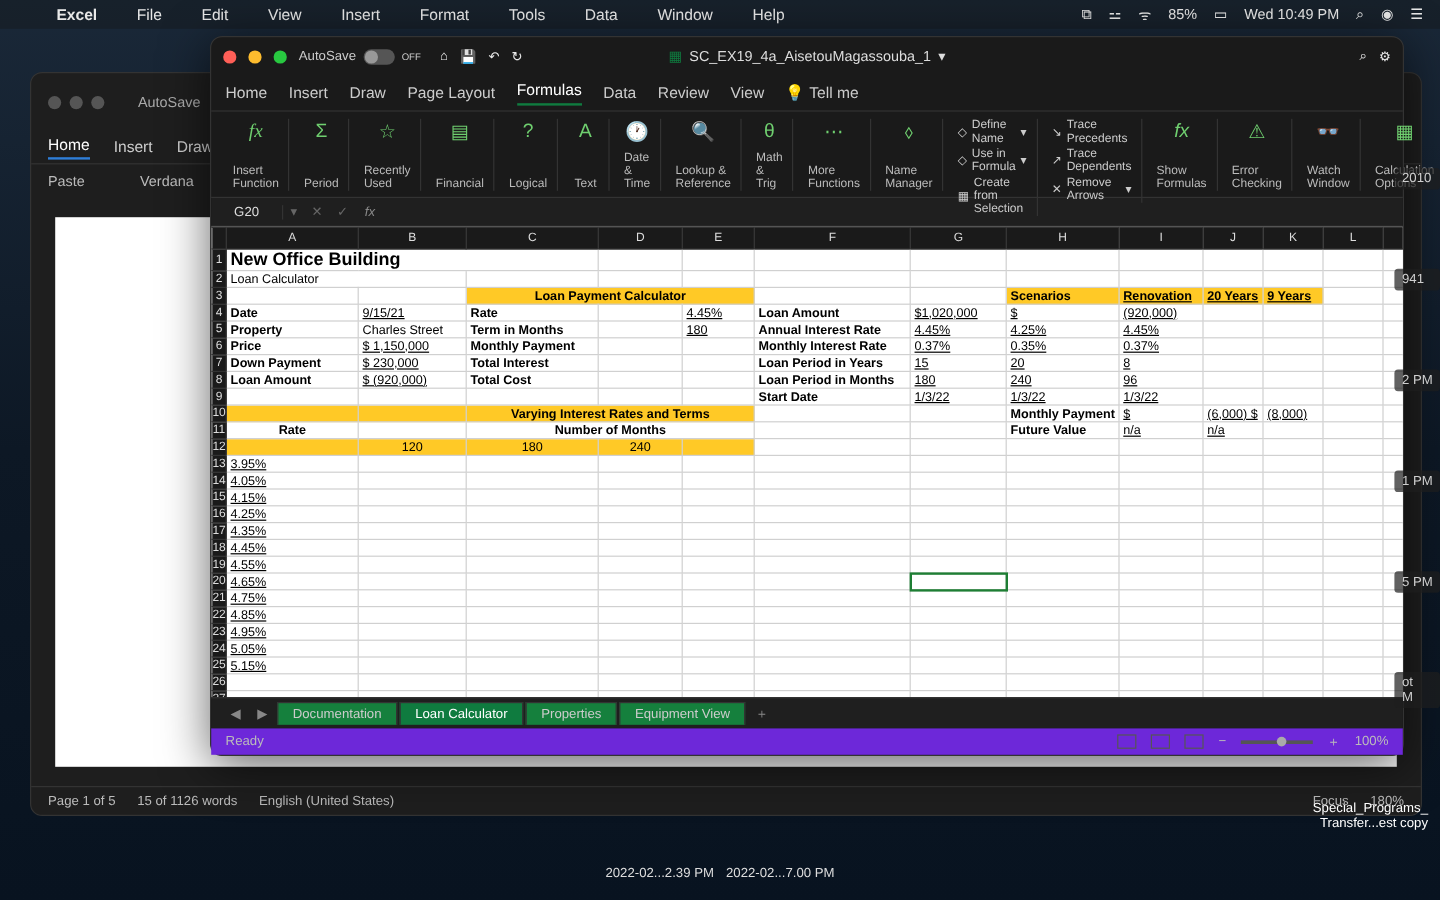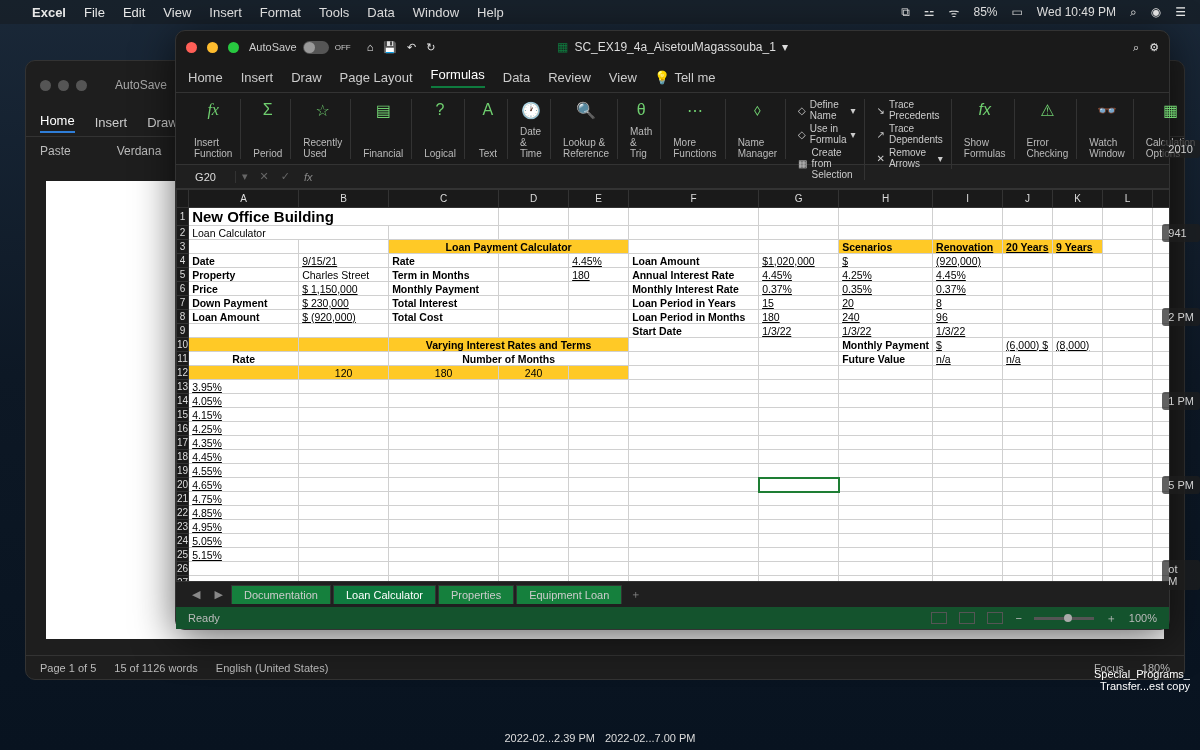--- a/index.html
+++ b/index.html
@@ -1,17 +1,17 @@
 <!DOCTYPE html>
 <html><head>
 <meta charset="utf-8">
 <style>
 * { margin: 0; padding: 0; box-sizing: border-box; font-family: -apple-system, "Helvetica Neue", Arial, sans-serif; }
 body { width: 1200px; height: 750px; background: linear-gradient(180deg,#1a2838 0%,#0d1825 50%,#081320 100%); overflow: hidden; position: relative; font-size: 11px; color: #e8e8e8; }
-.mac-menubar{height:24px;background:rgba(20,20,20,.35);display:flex;align-items:center;padding:0 14px;gap:18px;font-size:13px;font-weight:500;}
+.mac-menubar{height:24px;background:rgba(20,20,20,.35);display:flex;align-items:center;padding:0 14px;gap:33px;font-size:13px;font-weight:500;}
 .mac-menubar .apple{font-size:15px;}
 .mac-menubar .app-name{font-weight:700;}
 .status-right{margin-left:auto;display:flex;align-items:center;gap:14px;font-size:12px;}
 .word-window{position:absolute;left:25px;top:60px;width:1160px;height:620px;background:#1e1e1e;border-radius:10px;border:1px solid #333;}
 .word-toolbar{height:48px;display:flex;align-items:center;gap:20px;padding:0 14px;color:#aaa;font-size:12px;}
 .traffic{display:flex;gap:7px;margin-right:8px;}
 .traffic span{width:11px;height:11px;border-radius:50%;background:#555;}
 .word-ribbon{height:28px;display:flex;gap:20px;padding:0 14px;align-items:center;color:#ccc;font-size:13px;border-bottom:1px solid #333;}
 .word-ribbon .active{color:#fff;border-bottom:2px solid #2f7ed8;padding-bottom:3px;}
 .word-controls{height:28px;display:flex;align-items:center;gap:16px;padding:0 14px;color:#bbb;font-size:12px;}
@@ -48,27 +48,27 @@
 td{border:1px solid #d0d0d0;height:14px;padding:0 3px;background:#fff;white-space:nowrap;}
 .bold{font-weight:700;}
 .gold{background:#ffc926;}
 .right{text-align:left;text-decoration:underline;}
 .center{text-align:center;}
 .selcell{outline:2px solid #1e7e34;outline-offset:-1px;}
 .sheet-tabs{position:absolute;bottom:22px;left:0;right:0;height:26px;display:flex;align-items:center;padding:0 10px;background:#1f1f1f;gap:2px;font-size:11px;border-top:1px solid #333;}
 .sheet-tab{padding:3px 12px;color:#ccc;border:1px solid #333;border-bottom:none;background:#15803d;cursor:pointer;}
 .sheet-tab.active{background:#0f7b3f;color:#fff;}
 .sheet-tabs .nav{color:#888;padding:0 6px;}
-.excel-status{position:absolute;bottom:0;left:0;right:0;height:22px;display:flex;align-items:center;padding:0 12px;color:#bbb;font-size:11px;background:#14532d;}
+.excel-status{position:absolute;bottom:0;left:0;right:0;height:22px;display:flex;align-items:center;padding:0 12px;color:#bbb;font-size:11px;background:#6d28d9;}
 .zoom-right{margin-left:auto;display:flex;align-items:center;gap:12px;}
 .vbtn{width:16px;height:12px;border:1px solid #555;}
 .partials{position:absolute;right:0;top:140px;display:flex;flex-direction:column;gap:66px;font-size:11px;color:#cfcfcf;}
 .partials div{background:rgba(30,30,30,.7);padding:3px 6px;border-radius:3px;}
 .desk-files{position:absolute;right:10px;bottom:58px;text-align:right;font-size:11px;color:#fff;}
-.bottom-times{position:absolute;bottom:6px;left:50%;transform:translateX(-50%);display:flex;gap:10px;color:#ddd;font-size:11px;}
+.bottom-times{position:absolute;bottom:16px;left:50%;transform:translateX(-50%);display:flex;gap:10px;color:#ddd;font-size:11px;}
 </style>
 </head>
 <body>
 
 <div class="mac-menubar">
   <span class="apple"></span>
   <span class="app-name">Excel</span>
   <span>File</span>
   <span>Edit</span>
   <span>View</span>
@@ -680,21 +680,21 @@
         </tbody>
       </table>
   </div>
 
   <div class="sheet-tabs">
     <span class="nav">◀</span>
     <span class="nav">▶</span>
     <span class="sheet-tab">Documentation</span>
     <span class="sheet-tab active">Loan Calculator</span>
     <span class="sheet-tab">Properties</span>
-    <span class="sheet-tab">Equipment Loan</span>
+    <span class="sheet-tab">Equipment View</span>
     <span class="nav">＋</span>
   </div>
   <div class="excel-status">
     <span>Ready</span>
     <div class="zoom-right">
       <span class="vbtn"></span>
       <span class="vbtn"></span>
       <span class="vbtn"></span>
       <span>−</span>
       <span style="width:60px;height:3px;background:#555;position:relative">

